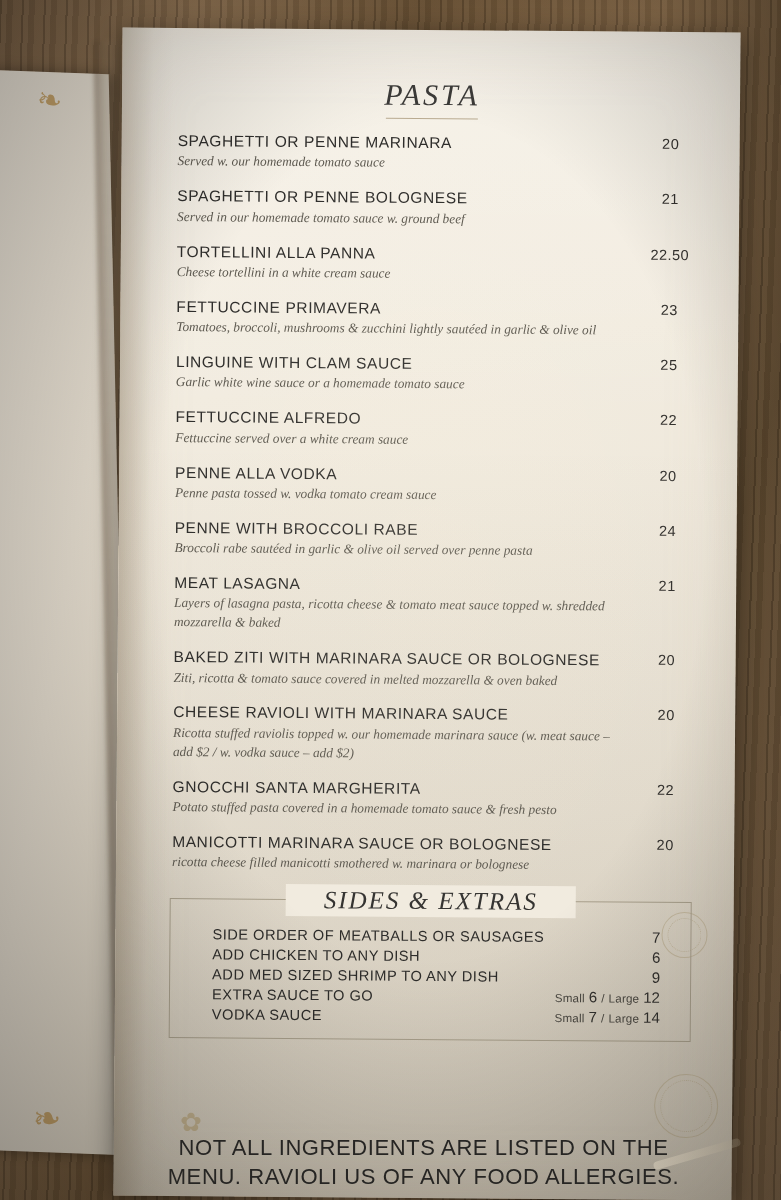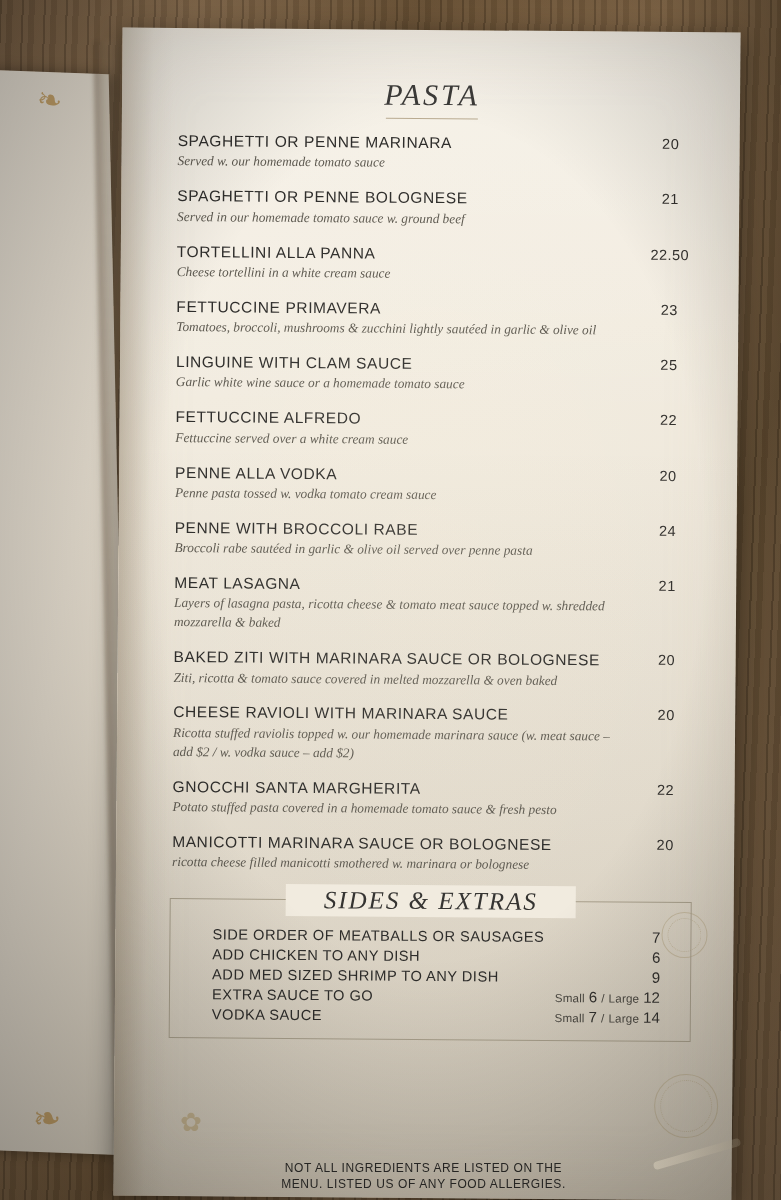--- a/index.html
+++ b/index.html
@@ -205,21 +205,21 @@
   }
   .side-price .num { font-size: 15px; }
 
   
   .footer-note {
     position: absolute;
     left: 90px;
     right: 24px;
     bottom: 8px;
     text-align: center;
-    font-size: 12px;
+    font-size: 22px;
     letter-spacing: 0.6px;
     line-height: 1.35;
     color: #262523;
     z-index: 3;
   }
   .stamp {
     position: absolute;
     border-radius: 50%;
     border: 1.5px solid #b6a684;
     opacity: 0.55;
@@ -424,17 +424,17 @@
             <span class="num">14</span>
           </span>
         </div>
       </div>
 
     </div>
   </div>
 
   <div class="footer-note">
     <div>NOT ALL INGREDIENTS ARE LISTED ON THE</div>
-    <div>MENU.  LISTED US OF ANY FOOD ALLERGIES.</div>
+    <div>MENU.  RAVIOLI US OF ANY FOOD ALLERGIES.</div>
   </div>
 
   <div class="fork"></div>
 </div>
 
 </body></html>

